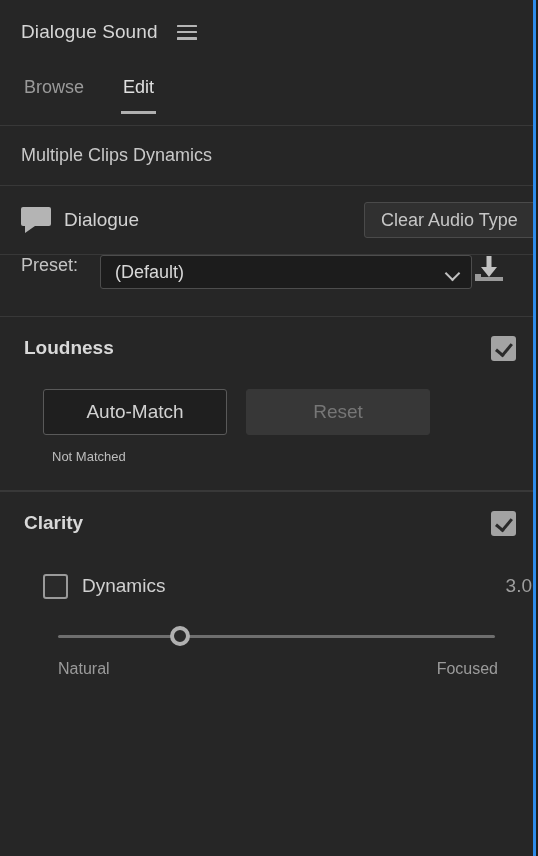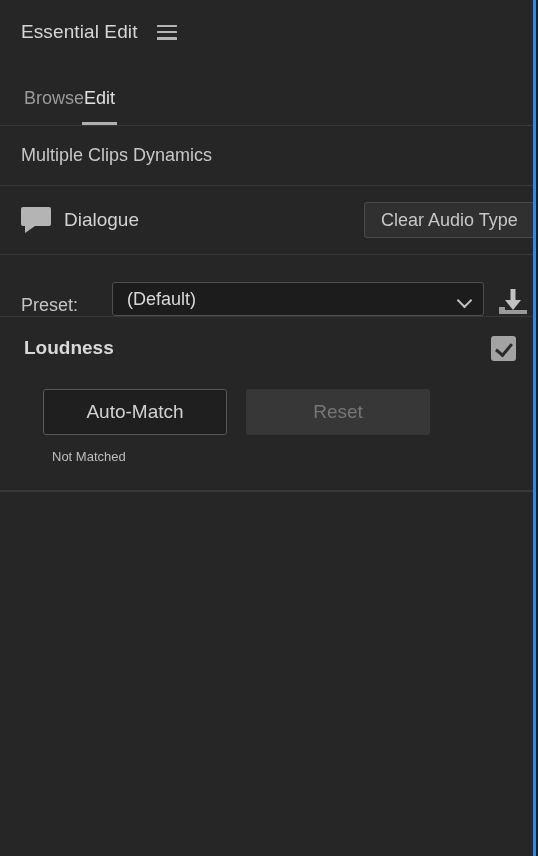--- a/index.html
+++ b/index.html
@@ -58,22 +58,23 @@
     height:2.5px;
     width:20px;
     background:#b5b5b5;
     border-radius:.5px;
   }
 
   
   .tabs {
     height:62px;
     display:flex;
-    align-items:flex-end;
+    align-items:flex-start;
     padding:14px 14px 0 24px;
+    gap:39px;
     position:relative;
   }
   .tab {
     position:relative;
     font-size:18px;
     color:#9a9a9a;
     padding-bottom:16px;
     cursor:pointer;
     white-space:nowrap;
   }
@@ -141,23 +142,23 @@
     align-items:center;
     padding:0 16px;
     white-space:nowrap;
     cursor:pointer;
   }
 
   
   .preset-row {
     height:61px;
     display:flex;
-    align-items:flex-end;
+    align-items:flex-start;
     padding-left:21px;
-    gap:14px;
+    gap:2px;
   }
   .preset-label {
     font-size:18px;
     color:#c4c4c4;
     white-space:nowrap;
   }
   .preset-select {
     width:372px;
     height:34px;
     background:#1c1c1c;
@@ -333,21 +334,21 @@
     color:#9b9b9b;
     white-space:nowrap;
   }
 </style>
 </head>
 <body>
 
 <div class="panel">
 
   <div class="panel-header">
-    <div class="panel-title">Essential Edit</div>
+    <div class="panel-title">Dialogue Sound</div>
     <div class="hamburger">
       <span></span>
       <span></span>
       <span></span>
     </div>
   </div>
 
   <div class="tabs">
     <div class="tab">Browse</div>
     <div class="tab active">Edit</div>
@@ -396,16 +397,37 @@
     <div class="btn-row">
       <div class="btn primary">Auto-Match</div>
       <div class="btn disabled">Reset</div>
     </div>
     <div class="match-status">Not Matched</div>
   </div>
   <div class="divider"></div>
 
   <div class="divider"></div>
 
+  <div class="section-header">
+    <div class="section-title">Clarity</div>
+    <div class="cbox checked"></div>
+  </div>
+  <div class="clarity-body">
+    <div class="param-row">
+      <div class="param-left">
+        <div class="cbox unchecked"></div>
+        <div class="param-label">Dynamics</div>
+      </div>
+      <div class="param-value">3.0</div>
+    </div>
+    <div class="slider-wrap">
+      <div class="slider-track"></div>
+      <div class="slider-handle" id="dyn-handle" style="left: calc(28% + 29.72px);"></div>
+    </div>
+    <div class="slider-labels">
+      <span class="slider-label">Natural</span>
+      <span class="slider-label">Focused</span>
+    </div>
+  </div>
 
   <div class="focus-border"></div>
   <div class="edge-fill"></div>
 </div>
 
 </body></html>

